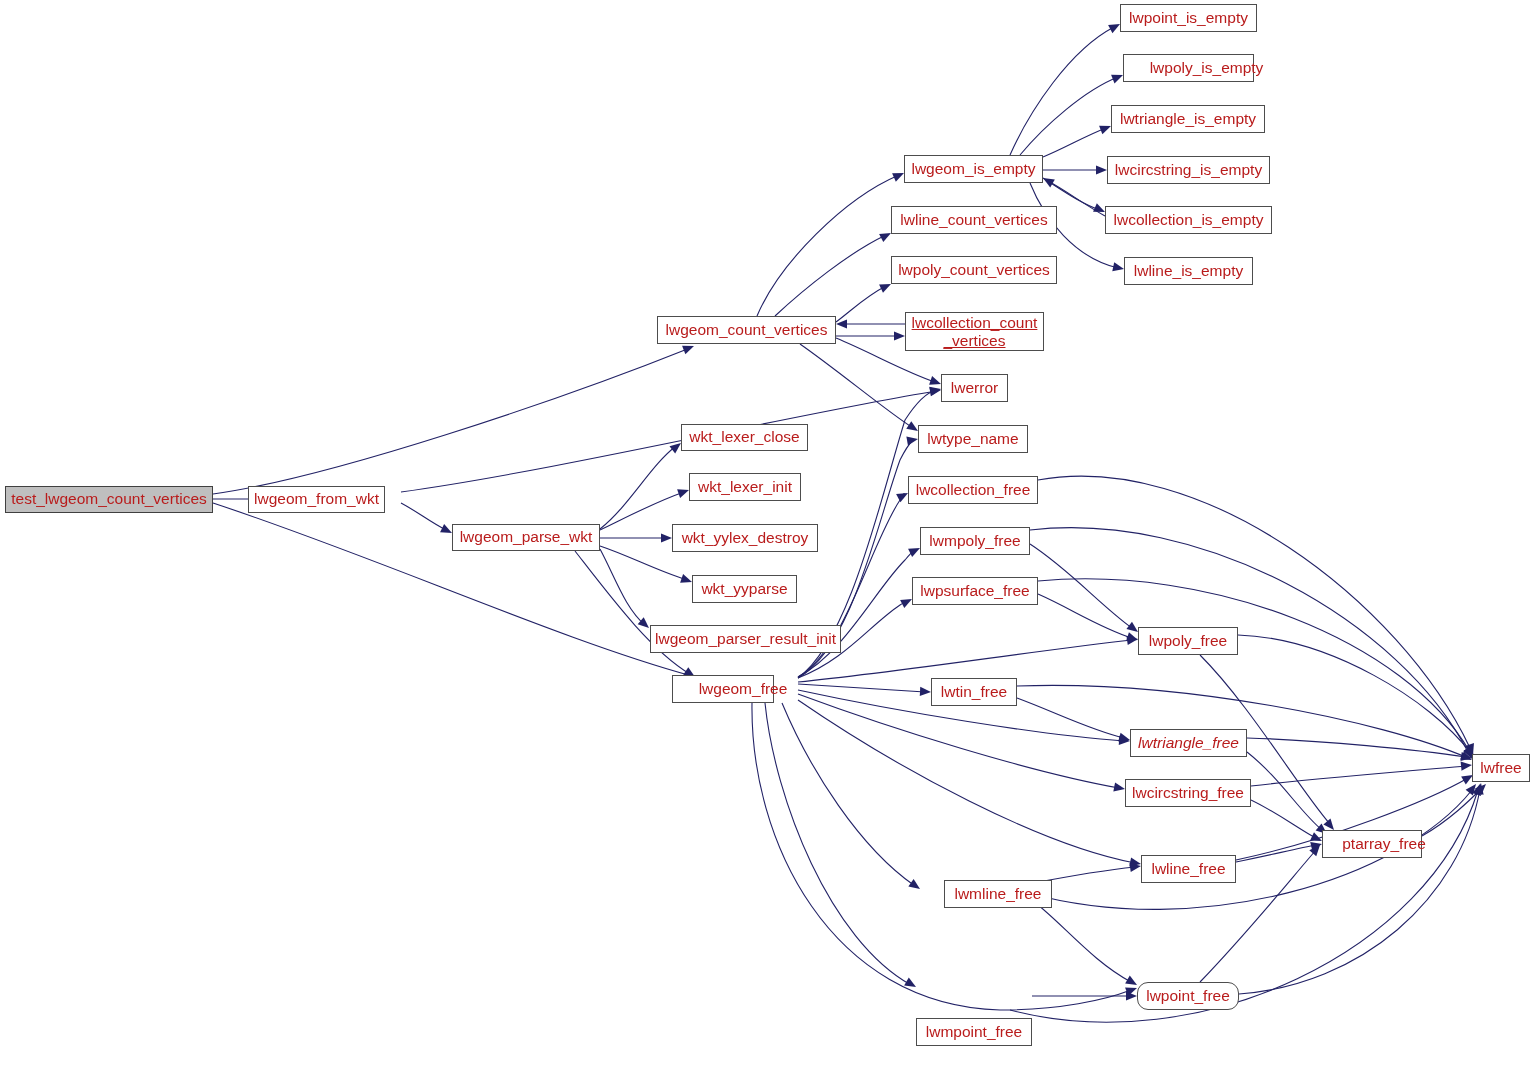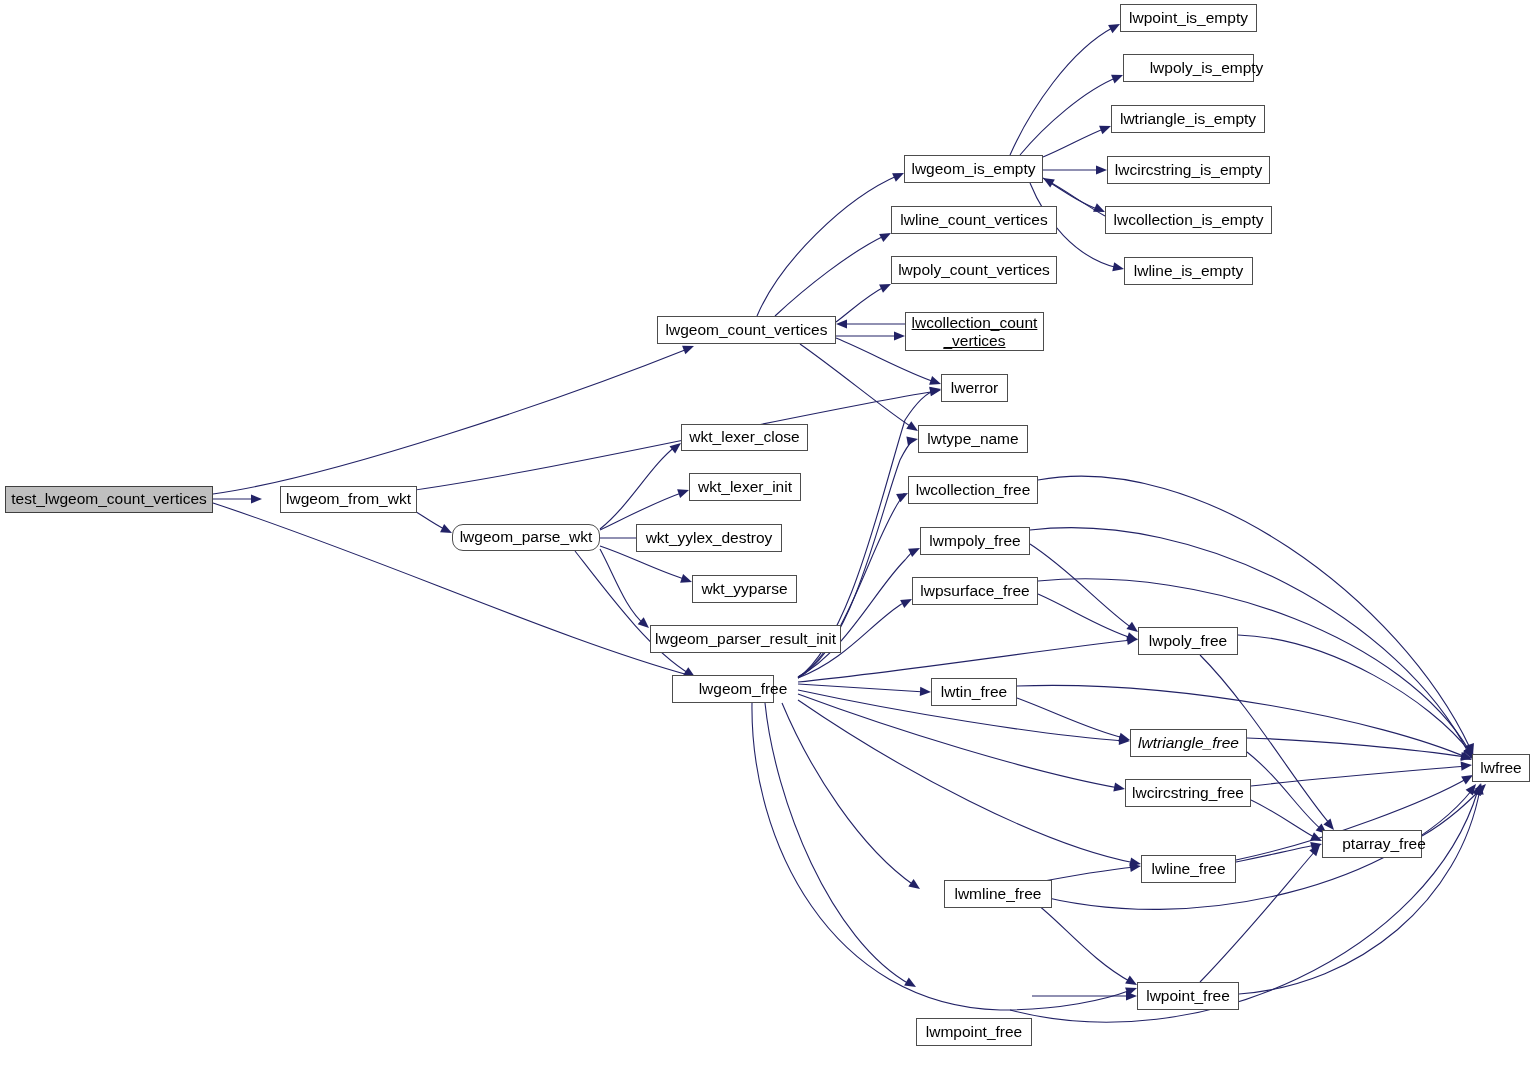--- a/index.html
+++ b/index.html
@@ -1,21 +1,21 @@
 <!DOCTYPE html>
 <html><head>
 <meta charset="utf-8">
 <style>
   html,body{margin:0;padding:0;background:#ffffff;}
   body{font-family:"Liberation Sans", sans-serif;}
   #canvas{position:relative;width:1539px;height:1066px;overflow:hidden;background:#fff;}
   svg#edges{position:absolute;left:0;top:0;width:1539px;height:1066px;}
   .node{position:absolute;box-sizing:border-box;border:1px solid #4d4d4d;background:#ffffff;
         display:flex;align-items:center;justify-content:center;text-align:center;
-        font-family:"Liberation Sans", sans-serif;font-size:15.5px;color:#000000;line-height:1.06;
+        font-family:"Liberation Sans", sans-serif;font-size:15.5px;color:#b91c1c;line-height:1.06;
         white-space:pre-line;}
   .node.root{background:#bfbfbf;border-color:#404040;}
   .node.twoline{line-height:1.12;}
 </style>
 </head>
 <body>
 
 <div id="canvas">
   <svg id="edges" viewBox="0 0 1539 1066">
       <path d="M213,494 C330,478 560,400 690,348" fill="none" stroke="#222266" stroke-width="1.1"></path>
@@ -136,49 +136,49 @@
       <path d="M0,0 L-11,-4.6 L-11,4.6 Z" fill="#222266" transform="translate(1481,783) rotate(-80)"></path>
       <path d="M1200,982 C1250,930 1290,880 1316,850" fill="none" stroke="#222266" stroke-width="1.1"></path>
       <path d="M0,0 L-11,-4.6 L-11,4.6 Z" fill="#222266" transform="translate(1320,845) rotate(-49)"></path>
       <path d="M1422,836 C1450,820 1470,800 1482,788" fill="none" stroke="#222266" stroke-width="1.1"></path>
       <path d="M0,0 L-11,-4.6 L-11,4.6 Z" fill="#222266" transform="translate(1486,784) rotate(-45)"></path>
       <path d="M1028,897 C1060,920 1090,960 1131,982" fill="none" stroke="#222266" stroke-width="1.1"></path>
       <path d="M0,0 L-11,-4.6 L-11,4.6 Z" fill="#222266" transform="translate(1137,985) rotate(30)"></path>
     </svg>
   <div id="nodes-layer">
       <div class="node root" style="left: 5px; top: 486px; width: 208px; height: 27px;">test_lwgeom_count_vertices</div>
-      <div class="node" style="left: 280px; top: 486px; width: 137px; height: 27px;">lwgeom_from_wkt</div>
-      <div class="node" style="left: 452px; top: 524px; width: 148px; height: 27px; border-radius: 11px;">lwgeom_parse_wkt</div>
+      <div class="node" style="left: 248px; top: 486px; width: 137px; height: 27px;">lwgeom_from_wkt</div>
+      <div class="node" style="left: 452px; top: 524px; width: 148px; height: 27px;">lwgeom_parse_wkt</div>
       <div class="node" style="left: 657px; top: 316px; width: 179px; height: 28px;">lwgeom_count_vertices</div>
       <div class="node" style="left: 904px; top: 155px; width: 139px; height: 28px;">lwgeom_is_empty</div>
       <div class="node" style="left: 891px; top: 206px; width: 166px; height: 28px;">lwline_count_vertices</div>
       <div class="node" style="left: 891px; top: 256px; width: 166px; height: 28px;">lwpoly_count_vertices</div>
       <div class="node twoline" style="left: 905px; top: 312px; width: 139px; height: 39px; text-decoration: underline;">lwcollection_count
 _vertices</div>
       <div class="node" style="left: 1120px; top: 4px; width: 137px; height: 28px;">lwpoint_is_empty</div>
       <div class="node" style="left: 1123px; top: 54px; width: 131px; height: 28px; padding-left: 36px;">lwpoly_is_empty</div>
       <div class="node" style="left: 1111px; top: 105px; width: 154px; height: 28px;">lwtriangle_is_empty</div>
       <div class="node" style="left: 1107px; top: 156px; width: 163px; height: 28px;">lwcircstring_is_empty</div>
       <div class="node" style="left: 1105px; top: 206px; width: 167px; height: 28px;">lwcollection_is_empty</div>
       <div class="node" style="left: 1124px; top: 257px; width: 129px; height: 28px;">lwline_is_empty</div>
       <div class="node" style="left: 941px; top: 374px; width: 67px; height: 28px;">lwerror</div>
       <div class="node" style="left: 918px; top: 425px; width: 110px; height: 28px;">lwtype_name</div>
       <div class="node" style="left: 681px; top: 424px; width: 127px; height: 27px;">wkt_lexer_close</div>
       <div class="node" style="left: 689px; top: 473px; width: 112px; height: 28px;">wkt_lexer_init</div>
-      <div class="node" style="left: 636px; top: 524px; width: 146px; height: 28px;">wkt_yylex_destroy</div>
+      <div class="node" style="left: 672px; top: 524px; width: 146px; height: 28px;">wkt_yylex_destroy</div>
       <div class="node" style="left: 692px; top: 575px; width: 105px; height: 28px;">wkt_yyparse</div>
       <div class="node" style="left: 650px; top: 625px; width: 191px; height: 28px;">lwgeom_parser_result_init</div>
       <div class="node" style="left: 672px; top: 675px; width: 102px; height: 28px; padding-left: 40px;">lwgeom_free</div>
       <div class="node" style="left: 908px; top: 476px; width: 130px; height: 28px;">lwcollection_free</div>
       <div class="node" style="left: 920px; top: 527px; width: 110px; height: 28px;">lwmpoly_free</div>
       <div class="node" style="left: 912px; top: 577px; width: 126px; height: 28px;">lwpsurface_free</div>
       <div class="node" style="left: 931px; top: 678px; width: 86px; height: 28px;">lwtin_free</div>
       <div class="node" style="left: 1138px; top: 627px; width: 100px; height: 28px;">lwpoly_free</div>
       <div class="node" style="left: 1130px; top: 729px; width: 117px; height: 28px; font-style: italic;">lwtriangle_free</div>
       <div class="node" style="left: 1125px; top: 779px; width: 126px; height: 28px;">lwcircstring_free</div>
       <div class="node" style="left: 1141px; top: 855px; width: 95px; height: 28px;">lwline_free</div>
       <div class="node" style="left: 920px; top: 880px; width: 108px; height: 28px; margin-left: 24px;">lwmline_free</div>
       <div class="node" style="left: 916px; top: 982px; width: 116px; height: 28px; margin-top: 36px;">lwmpoint_free</div>
-      <div class="node" style="left: 1137px; top: 982px; width: 102px; height: 28px;">lwpoint_free</div>
+      <div class="node" style="left: 1137px; top: 982px; width: 102px; height: 28px; border-radius: 11px;">lwpoint_free</div>
       <div class="node" style="left: 1322px; top: 830px; width: 100px; height: 28px; padding-left: 24px;">ptarray_free</div>
       <div class="node" style="left: 1472px; top: 754px; width: 58px; height: 28px;">lwfree</div>
     </div>
 </div>
 
 </body></html>

